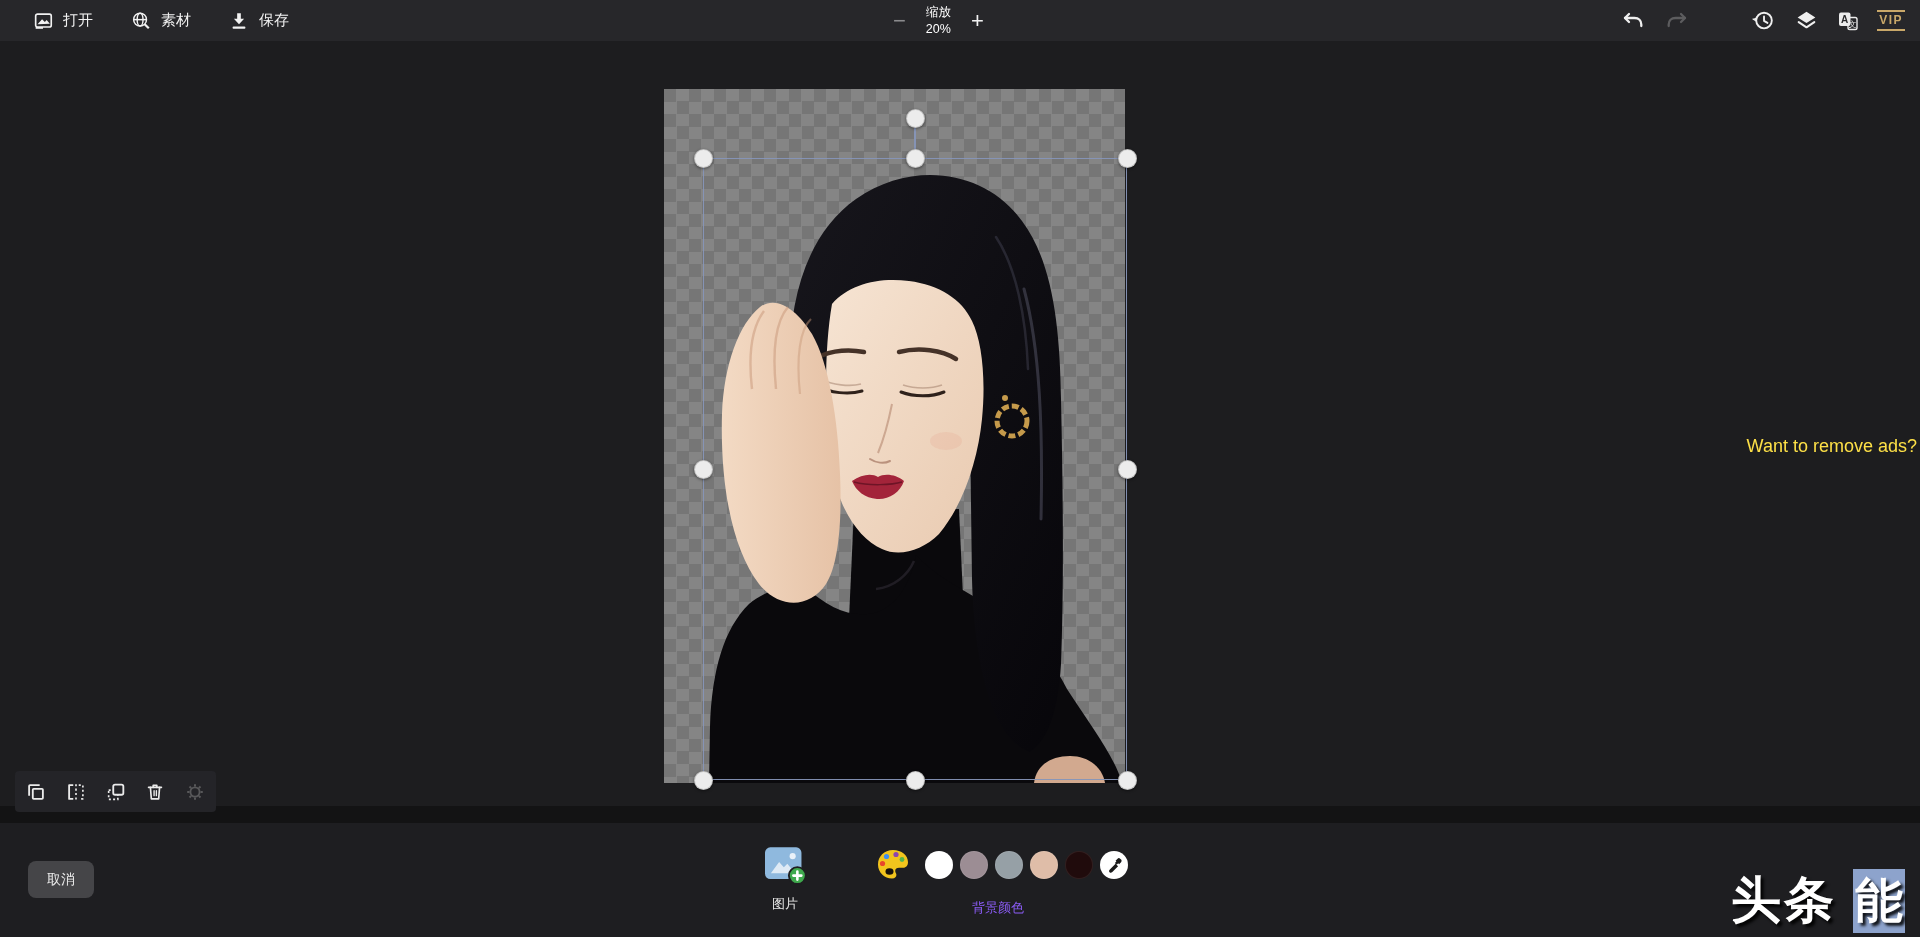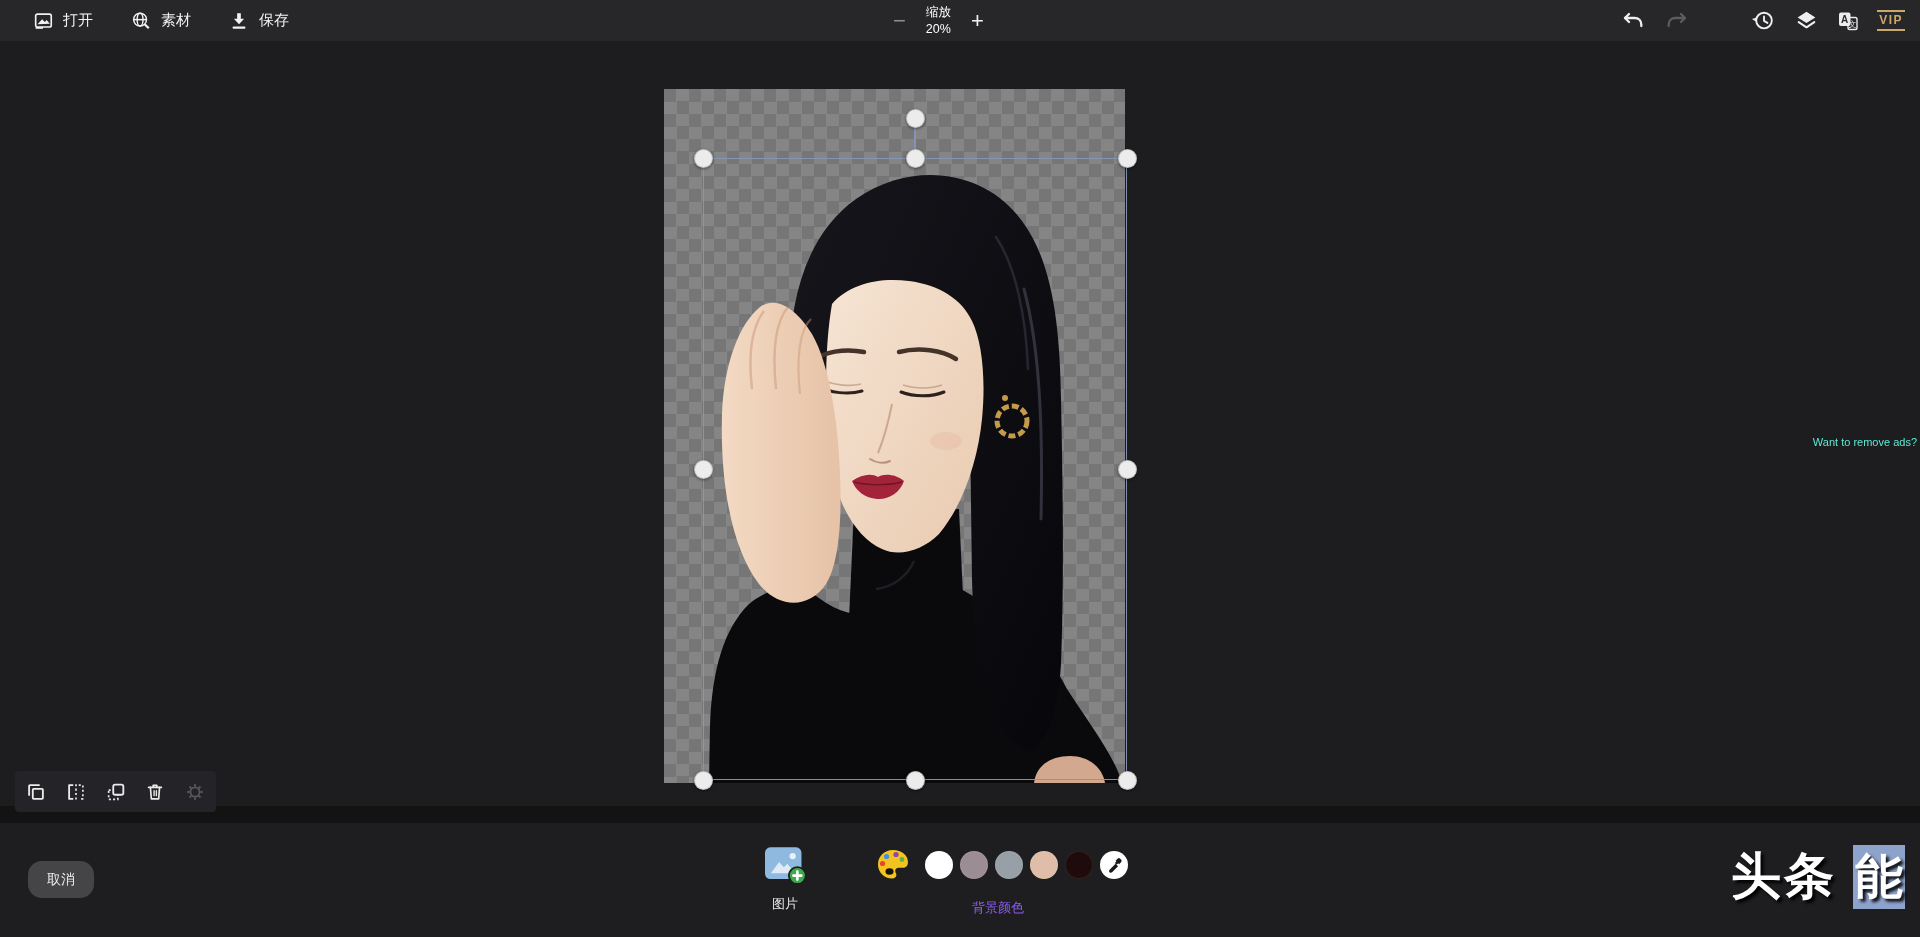--- a/index.html
+++ b/index.html
@@ -36,50 +36,50 @@
   .canvas-image svg { position:absolute; inset:0; }
 
   .sel-box { position:absolute; left:703px; top:158px; width:424px; height:622px; border:1.5px solid rgba(134,149,184,0.95); z-index:10; pointer-events:none; }
   .sel-stem { position:absolute; left:914px; top:118px; width:1.5px; height:40px; background:rgba(134,149,184,0.95); z-index:10; }
   .handle {
     position:absolute; width:19px; height:19px; border-radius:50%;
     background:#ececec; border:1px solid rgba(0,0,0,0.18);
     box-shadow:0 1px 3px rgba(0,0,0,0.45); z-index:12; cursor:pointer;
   }
 
-  .ads-link { position:absolute; right:3px; top:436px; color:#5eead4; font-size:11px; cursor:pointer; }
+  .ads-link { position:absolute; right:3px; top:436px; color:#fde047; font-size:18px; cursor:pointer; }
 
   
   .layer-toolbar {
     position:absolute; left:15px; top:771px; width:201px; height:41px;
     background:#242428; border-radius:4px; display:flex; align-items:center;
     justify-content:space-between; padding:0 10px; z-index:20;
   }
   .lt-btn { width:22px; height:22px; cursor:pointer; display:flex; }
   .lt-btn.disabled { cursor:default; }
 
   
   .bottombar { position:absolute; left:0; right:0; top:823px; height:114px; background:#1e1e21; z-index:30; }
   .cancel-btn {
     position:absolute; left:28px; top:38px; width:66px; height:37px;
-    background:#454548; border-radius:14px; color:#ececec; font-size:14px;
+    background:#454548; border-radius:8px; color:#ececec; font-size:14px;
     display:flex; align-items:center; justify-content:center; cursor:pointer;
   }
   .tool-image { position:absolute; left:755px; top:22px; width:60px; text-align:center; cursor:pointer; }
   .tool-image svg { display:inline-block; }
   .tool-label { margin-top:6px; color:#e8e8e8; font-size:13px; }
   .bg-group { position:absolute; left:875px; top:24px; display:flex; align-items:center; }
   .palette-btn { width:36px; height:36px; margin-right:14px; cursor:pointer; }
   .swatch { width:28px; height:28px; border-radius:50%; margin-right:7px; border:1px solid rgba(255,255,255,0.08); cursor:pointer; }
   .dropper-btn { width:28px; height:28px; border-radius:50%; background:#ffffff; cursor:pointer; display:flex; align-items:center; justify-content:center; }
   .bg-label { position:absolute; left:948px; top:76px; width:100px; text-align:center; color:#8b5cf6; font-size:13px; }
 
   
   .watermark {
-    position:absolute; right:15px; top:20px; display:flex; align-items:baseline;
+    position:absolute; right:15px; top:44px; display:flex; align-items:baseline;
     color:#ffffff; text-shadow:3px 3px 3px rgba(0,0,0,0.9); z-index:40; white-space:nowrap;
   }
   .wm-brand { font-size:50px; font-weight:900; letter-spacing:3px; margin-right:16px; }
   .wm-handle { font-size:48px; font-weight:bold; }
   .wm-highlight { font-size:48px; font-weight:bold; background:rgba(148,171,214,0.95); padding:0 2px; }
 </style>
 </head>
 <body>
 
 <div id="app">

